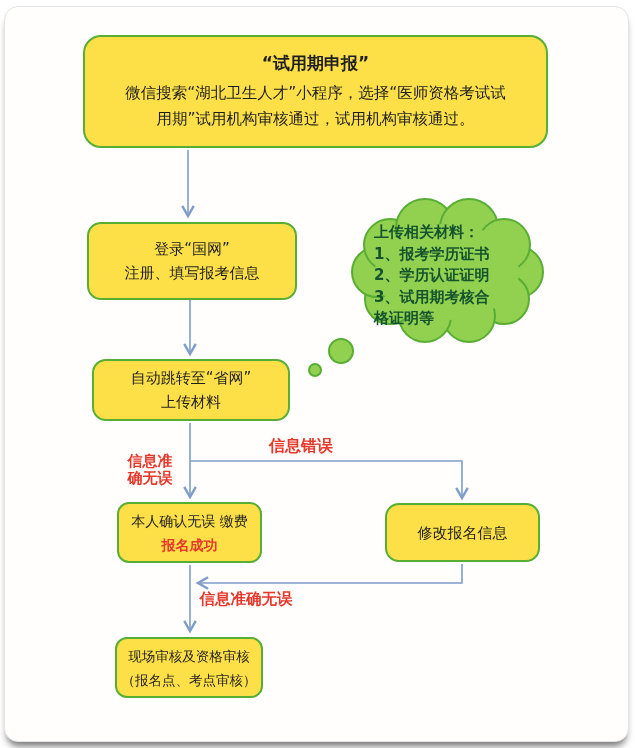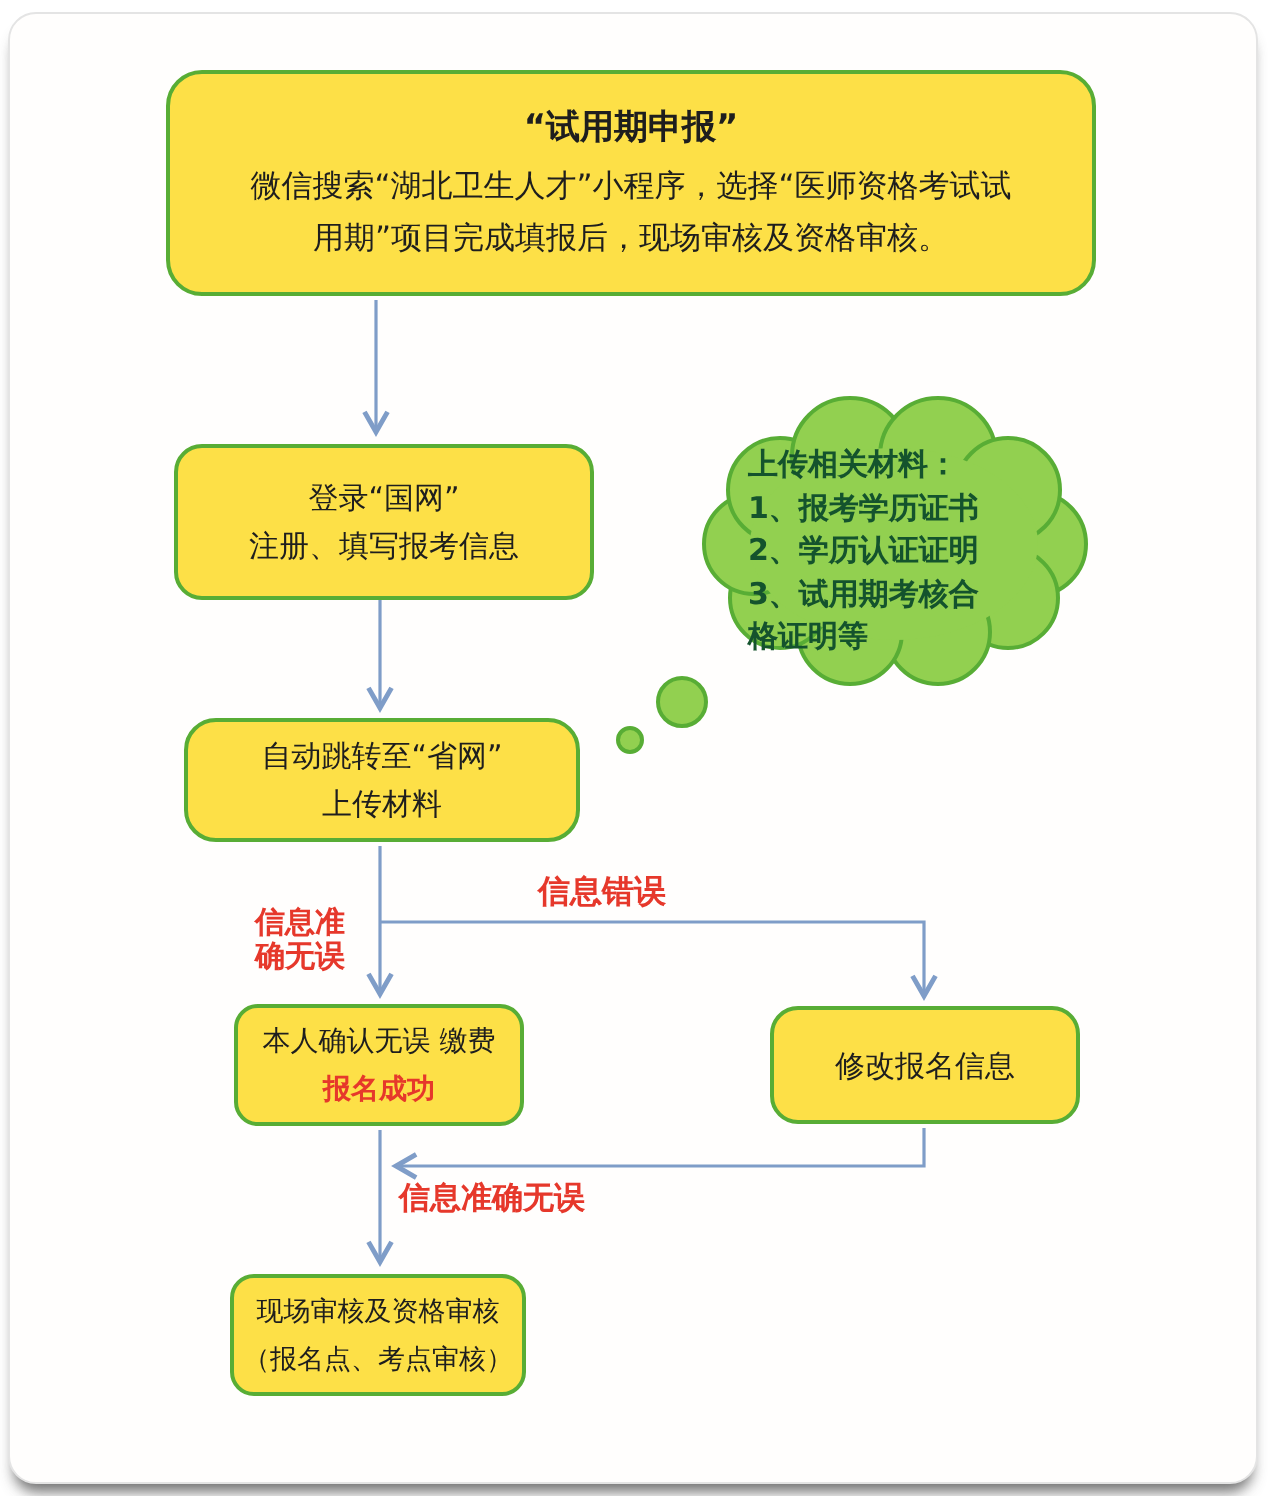--- a/index.html
+++ b/index.html
@@ -18,21 +18,21 @@
   .gbox{
     position:absolute;box-sizing:border-box;
     background:#fde047;border:2px solid #58AD35;border-radius:14px;
     display:flex;flex-direction:column;justify-content:center;align-items:center;
     text-align:center;color:#1e1e1e;
   }
   .b1{left:83px;top:35px;width:465px;height:113px;border-radius:18px;}
   .b1-title{font-size:17px;font-weight:bold;margin-bottom:5px;}
   .b1-line{font-size:15.5px;line-height:26px;}
   .b2{left:87px;top:222px;width:210px;height:78px;}
-  .b3{left:92px;top:359px;width:198px;height:62px;border-radius:16px;}
+  .b3{left:92px;top:359px;width:198px;height:62px;}
   .b4{left:117px;top:502px;width:145px;height:61px;border-radius:12px;}
   .b5{left:385px;top:503px;width:155px;height:59px;}
   .b6{left:115px;top:637px;width:148px;height:61px;border-radius:12px;}
   .nline{font-size:15px;line-height:24px;}
   .sline{font-size:13.5px;line-height:24px;white-space:nowrap;}
   .payline{font-size:14px;line-height:24px;white-space:nowrap;}
   .red{color:#E6382B;font-weight:bold;}
   .rlabel{position:absolute;color:#E6382B;font-weight:bold;text-align:center;}
   .lab-err{left:258px;top:436px;width:86px;font-size:16px;}
   .lab-left{left:118px;top:453px;width:64px;font-size:15px;line-height:16.5px;}
@@ -78,21 +78,21 @@
       <path d="M190,423 L190,497" marker-end="url(#arw)"></path>
       <path d="M190,461 L462,461 L462,498" marker-end="url(#arw)"></path>
       <path d="M190,565 L190,631" marker-end="url(#arw)"></path>
       <path d="M462,564 L462,583 L198,583" marker-end="url(#arw)"></path>
     </g>
   </svg>
 
   <div class="gbox b1">
     <div class="b1-title">“试用期申报”</div>
     <div class="b1-line">微信搜索“湖北卫生人才”小程序，选择“医师资格考试试</div>
-    <div class="b1-line">用期”项目完成填报后，现场审核及资格审核。</div>
+    <div class="b1-line">用期”试用机构审核通过，试用机构审核通过。</div>
   </div>
 
   <div class="gbox b2">
     <div class="nline">登录“国网”</div>
     <div class="nline">注册、填写报考信息</div>
   </div>
 
   <div class="gbox b3">
     <div class="nline">自动跳转至“省网”</div>
     <div class="nline">上传材料</div>

